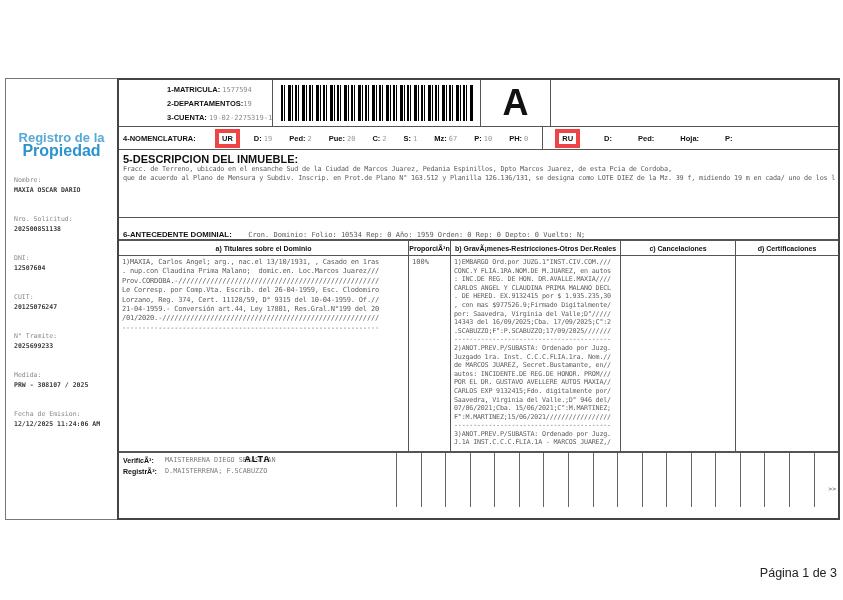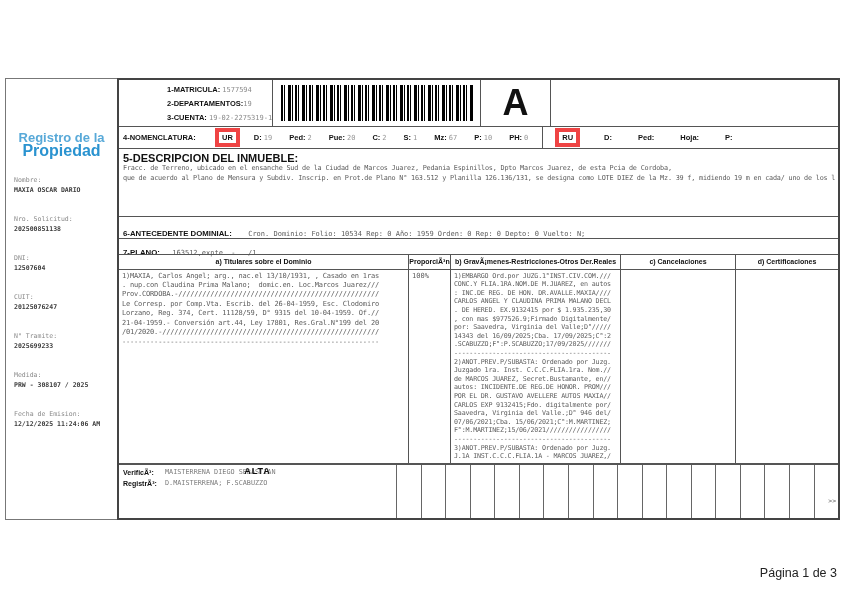--- a/index.html
+++ b/index.html
@@ -215,25 +215,20 @@
 respectivamente. SUP.TOTAL: 270 M2, lindando al Sud-Oeste, con Bv Ceballos; al Nor-Este, con lte 15; al Nor-Oeste, con lte 11 y al Sud-Este, con lte 9, todos del mismo//
 plano y manzana.-////////////////////////////////////////////////////////////////////////////////////////////////////////////////////////////////////////////////////
 ---------------------------------------------------------------------------------------------------------------------------------------------------------------------</div>
   </div>
 
   <div id="r-ant" class="row">
     <span class="lbl">6-ANTECEDENTE DOMINIAL:</span>
     <span class="mono">Cron. Dominio: Folio: 10534 Rep: 0 Año: 1959 Orden: 0 Rep: 0 Depto: 0 Vuelto: N;</span>
   </div>
 
-  <div id="r-plano" class="row">
-    <span class="lbl">7-PLANO:</span>
-    <span class="mono">163512,expte. -</span>
-    <span id="plano-v2" class="mono">/1</span>
-  </div>
 
   <div id="r-table" class="row">
     <div id="t-head">
       <div class="col-a">a) Titulares sobre el Dominio</div>
       <div class="col-p">ProporciÃ³n</div>
       <div class="col-b">b) GravÃ¡menes-Restricciones-Otros Der.Reales</div>
       <div class="col-c">c) Cancelaciones</div>
       <div class="col-d">d) Certificaciones</div>
     </div>
     <div id="t-body">

